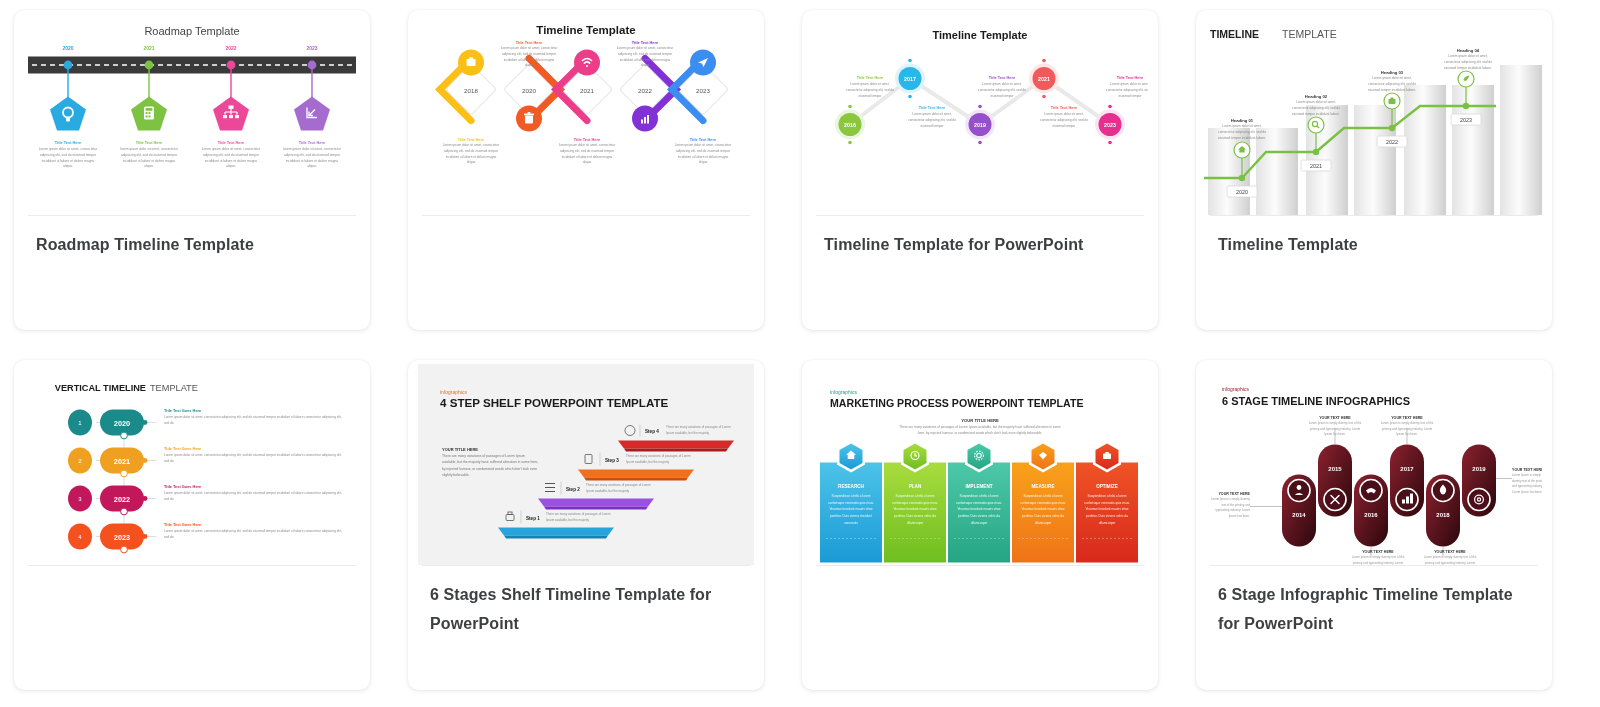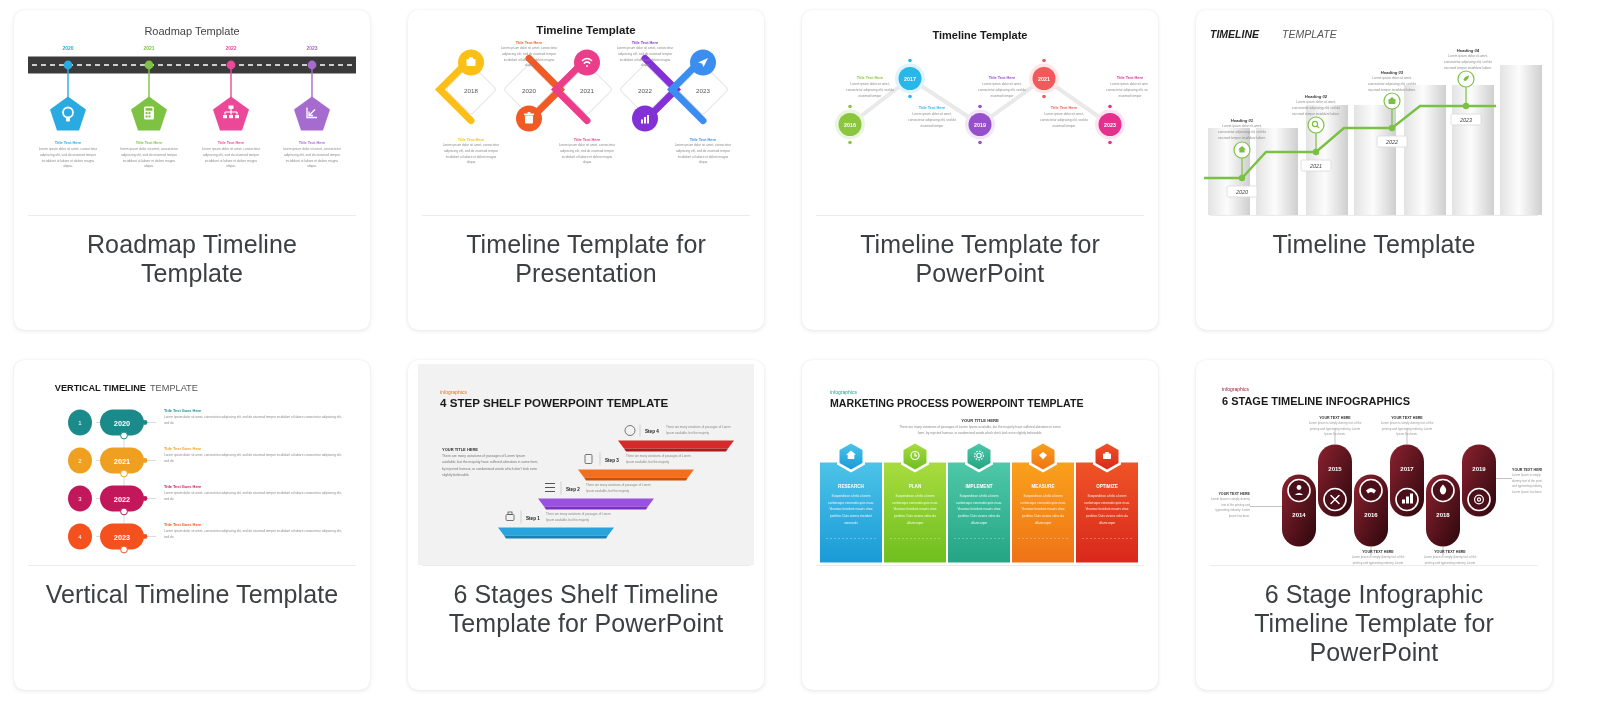--- a/index.html
+++ b/index.html
@@ -27,39 +27,39 @@
     position: relative;
   }
   .thumb-wrap {
     height: 205px;
     display: flex;
     align-items: center;
     justify-content: center;
     position: relative;
     padding: 4px 10px 0 10px;
   }
-  .thumb-wrap.full { padding: 0; align-items: flex-start; font-style: italic; }
+  .thumb-wrap.full { padding: 0; align-items: flex-start; }
   .thumb {
     width: 100%;
     height: 100%;
     position: relative;
     overflow: hidden;
   }
   .divider {
     height: 1px;
     background: #ebebeb;
     margin: 0 14px;
   }
   .card-title {
     padding: 14px 22px 0 22px;
-    text-align: center;
-    font-size: 25px;
+    text-align: left;
+    font-size: 16px;
     line-height: 29px;
     color: #3c4043;
-    font-weight: 400;
+    font-weight: 700;
     letter-spacing: 0.1px;
   }
   svg { display: block; }
   .tinyb { font-size: 3.9px; font-weight: bold; }
   .yr { font-size: 5px; font-weight: bold; }
 </style>
 </head>
 <body>
 
 <div class="grid">
@@ -208,21 +208,20 @@
           <text x="53" y="124" text-anchor="middle" class="tinyb" fill="#fcbf15">Title Text Here</text>
           <foreignObject x="24" y="126" width="58" height="28"><div xmlns="http://www.w3.org/1999/xhtml" style="font-size:3.2px;line-height:1.8;color:#8b8b8b;text-align:center;font-family:Liberation Sans,sans-serif">Lorem ipsum dolor sit amet, consectetur adipiscing elit, sed do eiusmod tempor incididunt ut labore et dolore magna aliqua</div></foreignObject>
           <text x="169" y="124" text-anchor="middle" class="tinyb" fill="#ec3d8b">Title Text Here</text>
           <foreignObject x="140" y="126" width="58" height="28"><div xmlns="http://www.w3.org/1999/xhtml" style="font-size:3.2px;line-height:1.8;color:#8b8b8b;text-align:center;font-family:Liberation Sans,sans-serif">Lorem ipsum dolor sit amet, consectetur adipiscing elit, sed do eiusmod tempor incididunt ut labore et dolore magna aliqua</div></foreignObject>
           <text x="285" y="124" text-anchor="middle" class="tinyb" fill="#3b8ef0">Title Text Here</text>
           <foreignObject x="256" y="126" width="58" height="28"><div xmlns="http://www.w3.org/1999/xhtml" style="font-size:3.2px;line-height:1.8;color:#8b8b8b;text-align:center;font-family:Liberation Sans,sans-serif">Lorem ipsum dolor sit amet, consectetur adipiscing elit, sed do eiusmod tempor incididunt ut labore et dolore magna aliqua</div></foreignObject>
         </svg>
       </div>
     </div>
     <div class="divider"></div>
-    <div class="card-title">Timeline Template for Presentation</div>
   </div>
 
   <div class="card">
     <div class="thumb-wrap">
       <div class="thumb">
         <svg viewBox="0 0 336 196" width="100%" height="100%">
           <text x="168" y="22" text-anchor="middle" font-size="11" font-weight="bold" fill="#1a1a1a" font-family="Liberation Sans, sans-serif">Timeline Template</text>
 
           <polyline points="38,108 98,62 168,108 232,62 298,108" fill="none" stroke="#e9e9e9" stroke-width="4" stroke-linejoin="round"></polyline>
 
@@ -424,21 +423,20 @@
             <rect x="76" y="157" width="44" height="26" rx="13" fill="#f4511e"></rect>
             <text x="98" y="173" text-anchor="middle" font-size="7.4" font-weight="bold" fill="#fff">2023</text>
             <circle cx="100" cy="183" r="3.4" fill="#fff" stroke="#f4511e" stroke-width="1"></circle>
             <text x="140" y="159" class="tinyb" fill="#f4511e">Title Text Goes Here</text>
             <foreignObject x="140" y="161" width="180" height="20"><div xmlns="http://www.w3.org/1999/xhtml" style="font-size:3.2px;line-height:1.9;color:#8b8b8b;font-family:Liberation Sans,sans-serif">Lorem ipsum dolor sit amet, consectetur adipiscing elit, sed do eiusmod tempor incididunt ut labore consectetur adipiscing elit, sed do</div></foreignObject>
           </g>
         </svg>
       </div>
     </div>
     <div class="divider"></div>
-    <div class="card-title">Vertical Timeline Template</div>
   </div>
 
   <div class="card">
     <div class="thumb-wrap">
       <div class="thumb" style="background:#f2f2f2;">
         <svg viewBox="0 0 336 196" width="100%" height="100%">
           <rect x="0" y="0" width="336" height="196" fill="#f2f2f2"></rect>
           <text x="22" y="27" font-size="5" fill="#f07020" font-family="Liberation Sans, sans-serif">infographics</text>
           <text x="22" y="40" font-size="11.6" font-weight="bold" fill="#1a1a1a" font-family="Liberation Sans, sans-serif">4 STEP SHELF POWERPOINT TEMPLATE</text>
 

